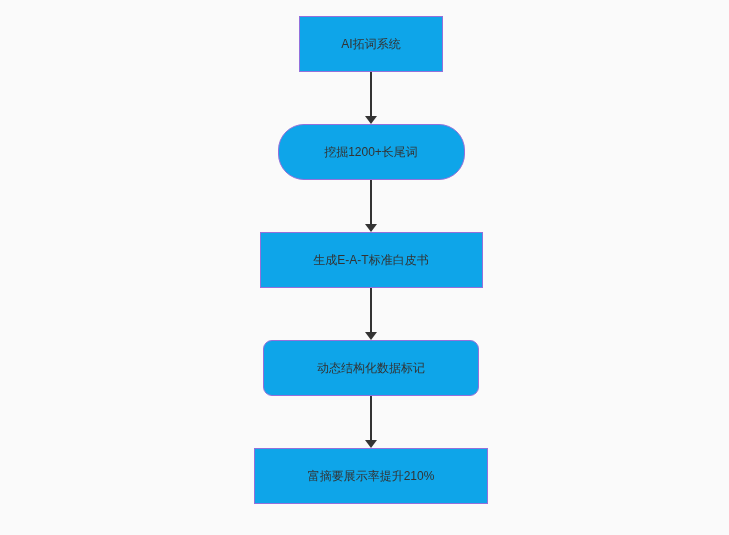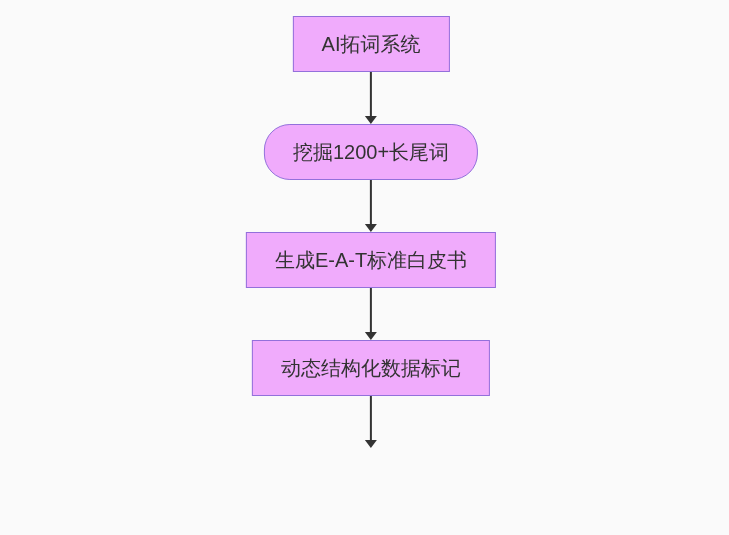--- a/index.html
+++ b/index.html
@@ -24,33 +24,33 @@
     display: flex;
     flex-direction: column;
     align-items: center;
   }
 
   .node {
     height: 56px;
     display: flex;
     align-items: center;
     justify-content: center;
-    background: #f0abfc;
+    background: #0ea5e9;
     border: 1px solid #9370DB;
     color: #333333;
-    font-size: 20px;
+    font-size: 12px;
     white-space: nowrap;
     padding: 0 28px;
   }
 
   
   .node-1 { min-width: 144px; }
   .node-2 { min-width: 187px; border-radius: 26px; }
   .node-3 { min-width: 223px; }
-  .node-4 { min-width: 216px; }
+  .node-4 { min-width: 216px; border-radius: 9px; }
   .node-5 { min-width: 234px; }
 
   .connector {
     height: 52px;
     display: flex;
     flex-direction: column;
     align-items: center;
   }
 
   .connector .line {
@@ -102,15 +102,18 @@
 
     <div class="node node-4">
       <span>动态结构化数据标记</span>
     </div>
 
     <div class="connector">
       <div class="line"></div>
       <div class="head"></div>
     </div>
 
+    <div class="node node-5">
+      <span>富摘要展示率提升210%</span>
+    </div>
 
   </div>
 </div>
 
 </body></html>

